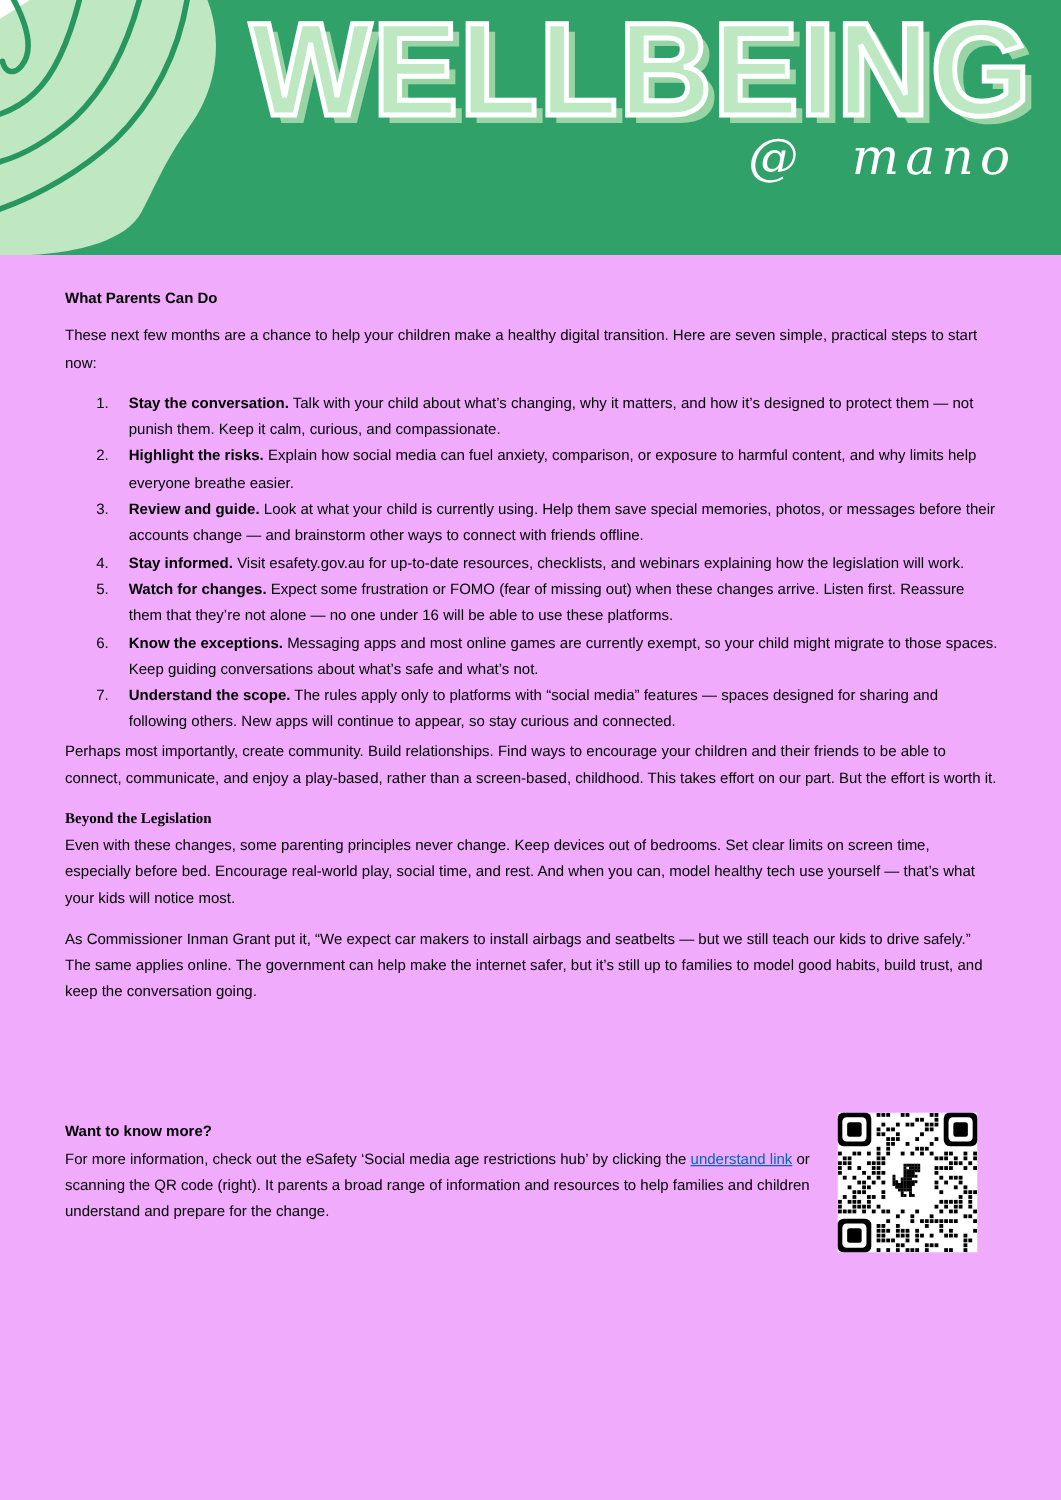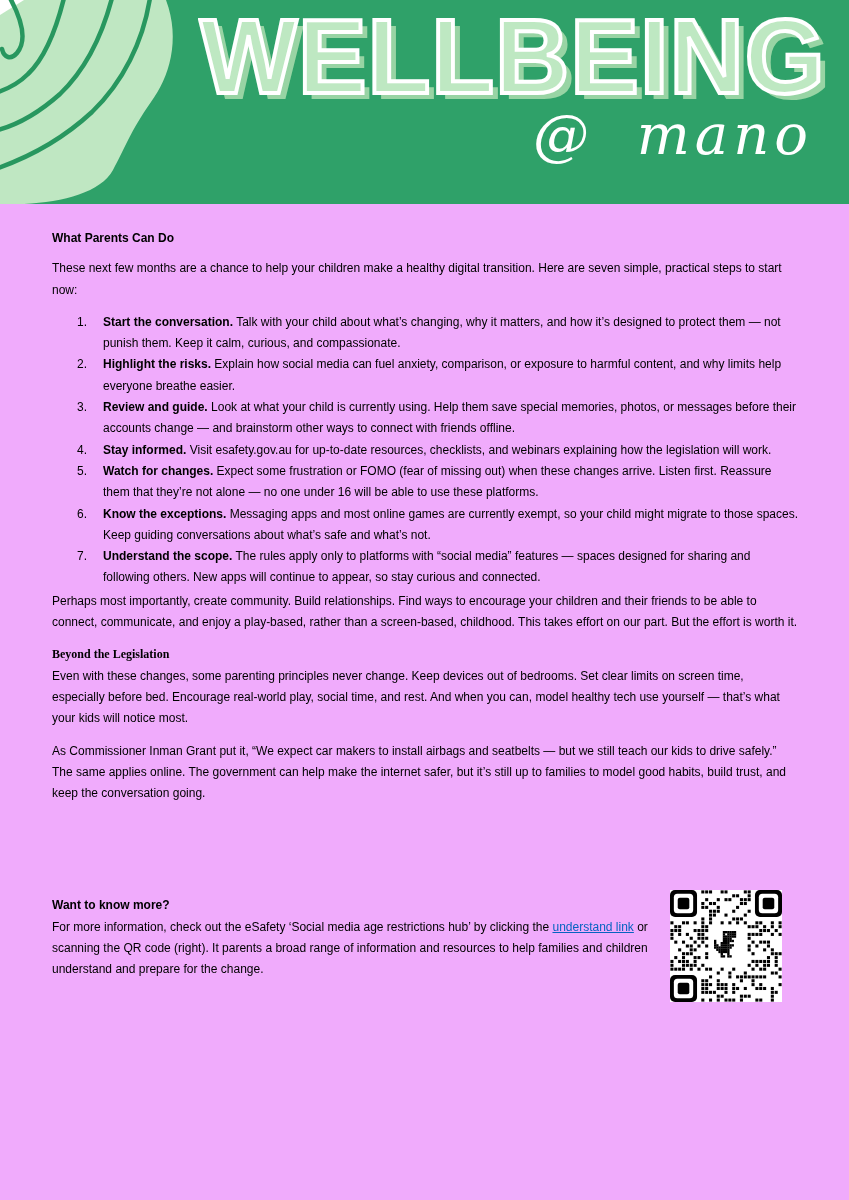--- a/index.html
+++ b/index.html
@@ -14,21 +14,21 @@
     position:absolute;left:200px;top:1px;
     font-family:"Liberation Sans",sans-serif;font-weight:bold;font-size:106px;line-height:1.05;
     letter-spacing:1px;color:#bee8c2;
     -webkit-text-stroke:4px #ffffff;
     text-shadow:7px 6px 0 #98d4a4;
     transform:scaleX(0.97);transform-origin:left top;white-space:nowrap;
   }
   .script-text{
     position:absolute;top:104px;right:36px;
     font-family:"DejaVu Serif",cursive;font-style:italic;font-weight:normal;
-    font-size:56px;line-height:1.1;color:#ffffff;letter-spacing:5px;word-spacing:20px;white-space:nowrap;
+    font-size:40px;line-height:1.1;color:#ffffff;letter-spacing:5px;word-spacing:20px;white-space:nowrap;
   }
   
   .content{
     position:absolute;left:52px;top:204px;width:746px;
     font-size:12px;line-height:21.3px;
   }
   .sec-heading{font-weight:bold;margin:0;}
   .h1{margin-top:24px;margin-bottom:9px;}
   .h2{font-family:Liberation Serif, serif;}
   .h3{margin-bottom:9px;}
@@ -61,21 +61,21 @@
     <div class="script-text">@ mano</div>
   </div>
 
   <div class="content">
 
     <p class="sec-heading h1">What Parents Can Do</p>
 
     <p>These next few months are a chance to help your children make a healthy digital transition. Here are seven simple, practical steps to start now:</p>
 
     <ol class="steps">
-      <li><span class="num">1.</span><b>Start the conversation.</b> <span>Talk with your child about what’s changing, why it matters, and how it’s designed to protect them — not punish them. Keep it calm, curious, and compassionate.</span></li>
+      <li><span class="num">1.</span><b>Stay the conversation.</b> <span>Talk with your child about what’s changing, why it matters, and how it’s designed to protect them — not punish them. Keep it calm, curious, and compassionate.</span></li>
       <li><span class="num">2.</span><b>Highlight the risks.</b> <span>Explain how social media can fuel anxiety, comparison, or exposure to harmful content, and why limits help everyone breathe easier.</span></li>
       <li><span class="num">3.</span><b>Review and guide.</b> <span>Look at what your child is currently using. Help them save special memories, photos, or messages before their accounts change — and brainstorm other ways to connect with friends offline.</span></li>
       <li><span class="num">4.</span><b>Stay informed.</b> <span>Visit esafety.gov.au for up-to-date resources, checklists, and webinars explaining how the legislation will work.</span></li>
       <li><span class="num">5.</span><b>Watch for changes.</b> <span>Expect some frustration or FOMO (fear of missing out) when these changes arrive. Listen first. Reassure them that they’re not alone — no one under 16 will be able to use these platforms.</span></li>
       <li><span class="num">6.</span><b>Know the exceptions.</b> <span>Messaging apps and most online games are currently exempt, so your child might migrate to those spaces. Keep guiding conversations about what’s safe and what’s not.</span></li>
       <li><span class="num">7.</span><b>Understand the scope.</b> <span>The rules apply only to platforms with “social media” features — spaces designed for sharing and following others. New apps will continue to appear, so stay curious and connected.</span></li>
     </ol>
 
     <p>Perhaps most importantly, create community. Build relationships. Find ways to encourage your children and their friends to be able to connect, communicate, and enjoy a play-based, rather than a screen-based, childhood. This takes effort on our part. But the effort is worth it.</p>
 

